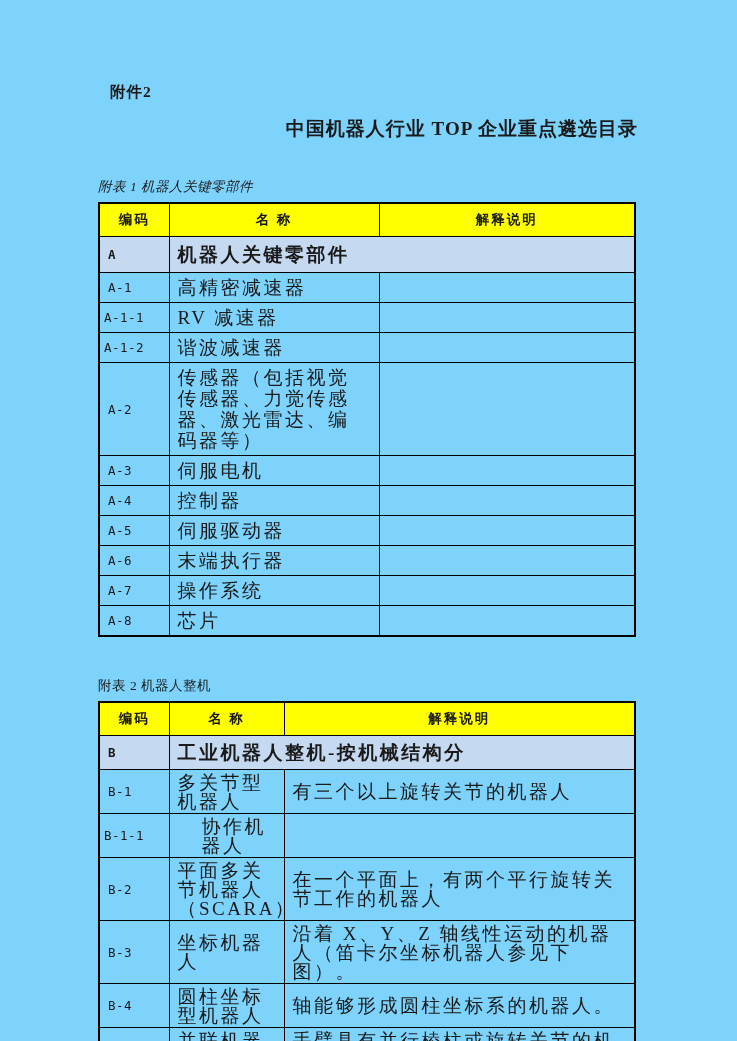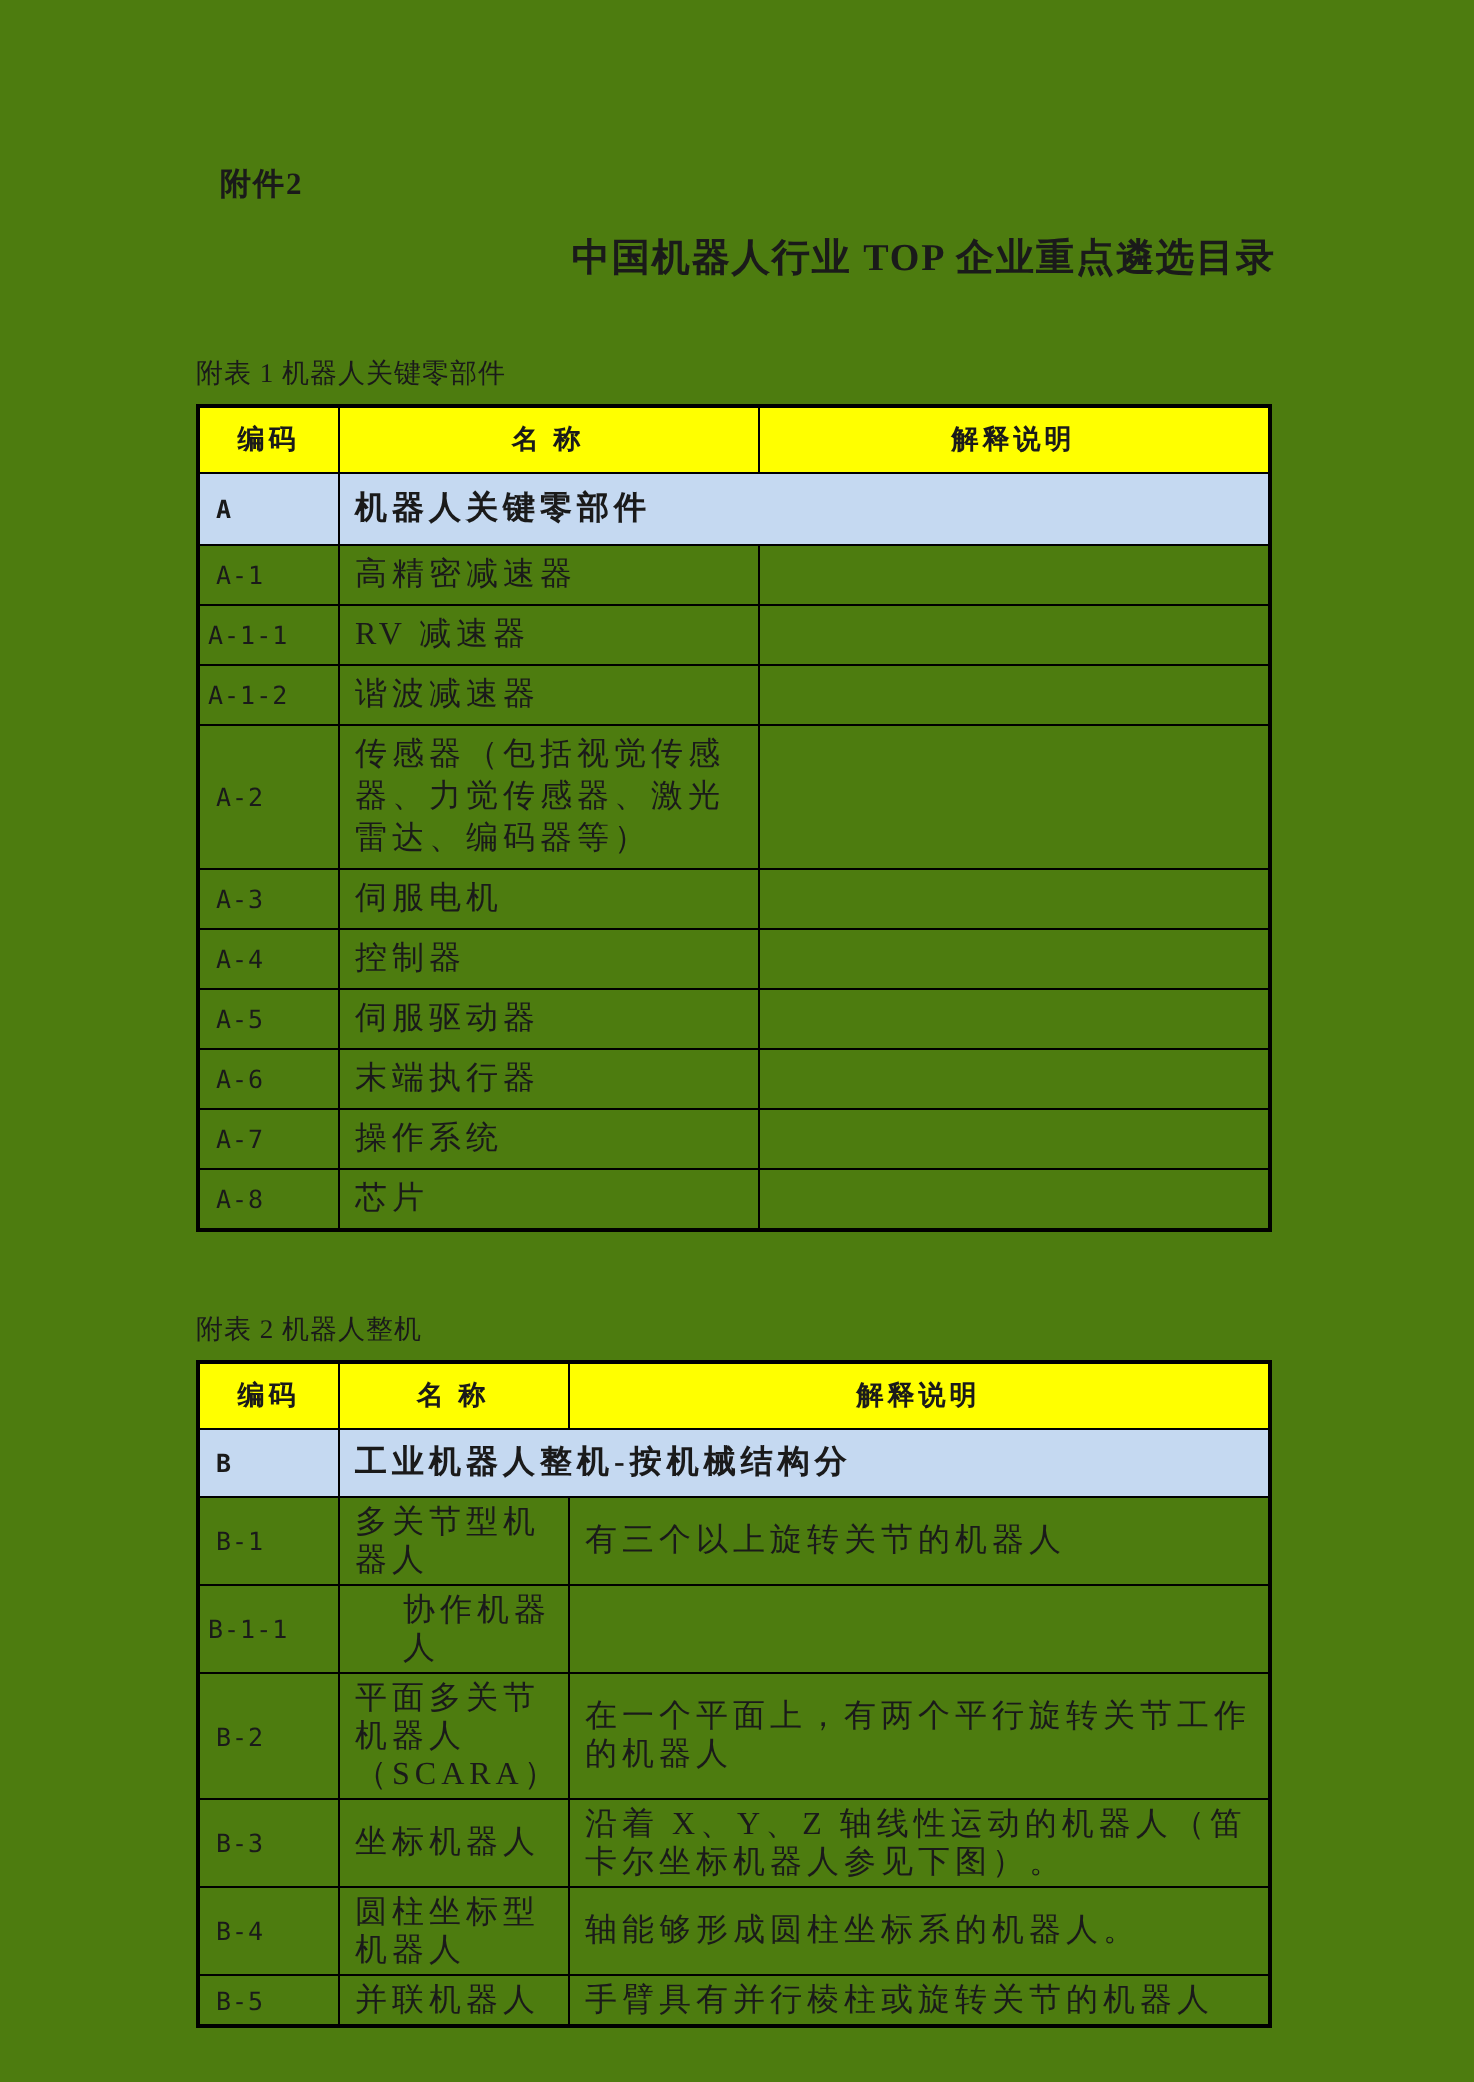--- a/index.html
+++ b/index.html
@@ -5,21 +5,21 @@
   :root{
     --header-bg:#FFFF00;
     --section-bg:#C5D9F1;
     --border-color:#000000;
     --text-color:#1a1a1a;
   }
   *{margin:0;padding:0;box-sizing:border-box;}
   html,body{background:#888;}
   .page{
     width:737px;height:1041px;
-    background:#4d7c0f;
+    background:#7dd3fc;
     margin:0 auto;
     padding:0 99px 0 98px;
     font-family:"Liberation Serif","DejaVu Serif",serif;
     color:var(--text-color);
     overflow:hidden;
   }
   .attachment{
     margin:82px 0 0 12px;
     font-size:15.5px;
     font-weight:bold;
@@ -30,21 +30,21 @@
     text-align:right;
     font-size:19px;
     font-weight:bold;
     letter-spacing:1px;
   }
   .table-caption{
     font-size:13.5px;
     letter-spacing:0.5px;
     margin:0 0 6px 0;
   }
-  .caption-1{margin-top:36px;}
+  .caption-1{margin-top:36px;font-style:italic;}
   .caption-2{margin-top:40px;}
   table{
     width:536px;
     table-layout:fixed;
     border-collapse:collapse;
     border:2px solid var(--border-color);
   }
   th,td{
     border:1.5px solid var(--border-color);
     vertical-align:middle;
@@ -52,21 +52,21 @@
   }
   th{
     background:var(--section-header-bg,var(--header-bg));
     font-weight:bold;
     font-size:13.5px;
     letter-spacing:2px;
     padding:7px 4px;
     line-height:18px;
   }
   td{
-    font-size:16px;
+    font-size:19px;
     letter-spacing:2.5px;
     text-align:left;
   }
   .t1 td{line-height:21px;padding:4px 8px;}
   .t2 td{line-height:19px;padding:2.5px 8px;}
   td.code-cell{
     font-family:"DejaVu Sans Mono","Liberation Mono",monospace;
     font-size:12.5px;
     letter-spacing:0.5px;
   }

